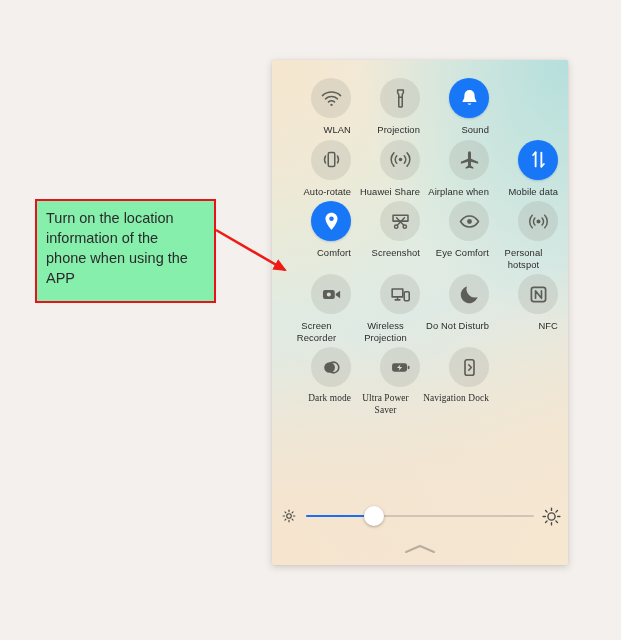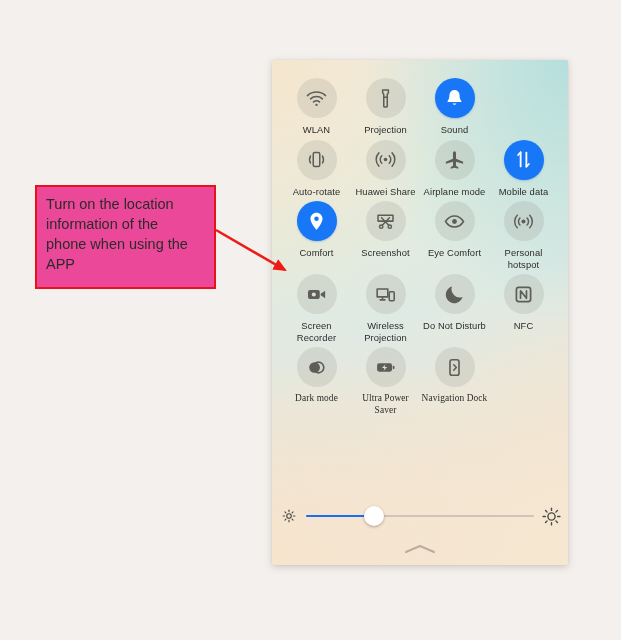--- a/index.html
+++ b/index.html
@@ -29,21 +29,21 @@
   }
   #tiles{
     position:absolute;left:0;top:0;width:296px;
     display:flex;flex-wrap:wrap;
     padding:18px 10px 0 10px;
     box-sizing:border-box;
   }
   .tile{
     width:69px;
     margin-bottom:4px;
-    display:flex;flex-direction:column;align-items:center;
+    display:flex;flex-direction:column;align-items:flex-end;
     cursor:default;
   }
   .tile .disc{
     width:40px;height:40px;border-radius:50%;
     display:flex;align-items:center;justify-content:center;
     margin-bottom:6px;
     background:rgba(152,152,140,.22);
   }
   .tile.on .disc{background:#1877f7;box-shadow:0 1px 2px rgba(20,80,180,.25);}
   .tile .lbl{
@@ -70,23 +70,23 @@
     position:absolute;width:20px;height:20px;border-radius:50%;
     background:#fff;box-shadow:0 1px 3px rgba(90,75,60,.45);
   }
   #handle{
     position:absolute;left:0;bottom:10px;width:296px;
     display:flex;justify-content:center;
   }
 
   
   #callout{
-    position:absolute;left:35px;top:185px;width:181px;height:104px;
+    position:absolute;left:35px;top:199px;width:181px;height:104px;
     border:2px solid #e8121a;
-    background:#ec4899;
+    background:#86efac;
     box-sizing:border-box;
     padding:7px 12px 0 9px;
   }
   #callout-text{
     font-size:14.5px;line-height:20px;color:#2b2b2b;
   }
   #arrow-svg{position:absolute;left:200px;top:215px;width:105px;height:75px;}
 </style>
 </head>
 <body>
@@ -153,21 +153,21 @@
               </svg>
             </div>
             <div class="lbl">Huawei Share</div>
           </div>
           <div class="tile">
             <div class="disc">
               <svg width="23" height="23" viewBox="0 0 24 24">
                 <path d="M21 14.4 L13.6 11.3 L13.6 5.1a1.6 1.6 0 0 0 -3.2 0v6.2L3 14.4v2.1l7.4 -2.2v4.1L8 20.2v1.4l4 -1.1 4 1.1v-1.4l-2.4 -1.8v-4.1L21 16.5z" fill="#5e5e58"></path>
               </svg>
             </div>
-            <div class="lbl">Airplane mode</div>
+            <div class="lbl">Airplane when</div>
           </div>
           <div class="tile on">
             <div class="disc">
               <svg width="23" height="23" viewBox="0 0 24 24">
                 <g stroke="#ffffff" stroke-width="1.9" stroke-linecap="round" stroke-linejoin="round" fill="none">
                   <line x1="9" y1="4.6" x2="9" y2="19.2"></line>
                   <path d="M6.4 7.3 L9 4.5"></path>
                   <line x1="15" y1="4.8" x2="15" y2="19.4"></line>
                   <path d="M17.6 16.7 L15 19.5"></path>
                 </g>

